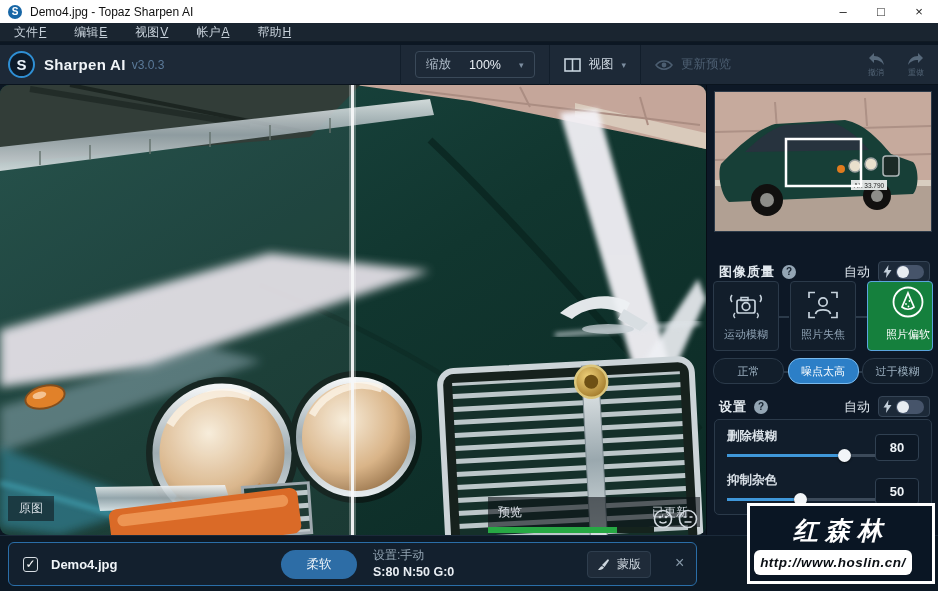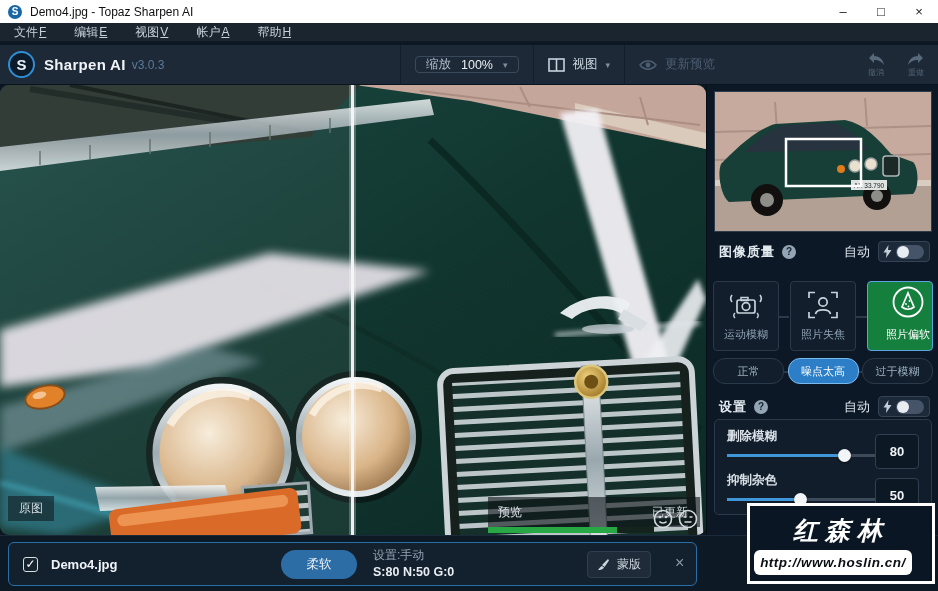--- a/index.html
+++ b/index.html
@@ -29,22 +29,22 @@
   .toolbar { position:absolute; left:0; top:45px; width:938px; height:40px;
     background:#1d2937; display:flex; align-items:center; border-bottom:1px solid #0a141e; }
   .brand { display:flex; align-items:center; padding-left:8px; width:400px; }
   .brand-logo { width:27px; height:27px; border-radius:50%; background:#0d1b2a;
     border:2.5px solid #2f8fd4; color:#e9f2fa; font-weight:bold; font-size:15px;
     display:flex; align-items:center; justify-content:center; margin-right:9px; }
   .brand-name { color:#f0f4f8; font-size:15px; font-weight:bold; letter-spacing:.3px; }
   .brand-ver { color:#5b7a99; font-size:12px; margin-left:6px; }
   .tb-group { height:40px; display:flex; align-items:center; padding:0 14px;
     border-left:1px solid #121e2b; }
-  .zoom-box { display:flex; align-items:center; gap:10px; border:1px solid #3a4document9;
-    border:1px solid #3a4959; border-radius:4px; height:17px; padding:0 10px; }
+  .zoom-box { display:flex; align-items:center; gap:18px; border:1px solid #3a4document9;
+    border:1px solid #3a4959; border-radius:4px; height:27px; padding:0 10px; }
   .tb-label { color:#aebbc8; font-size:12.5px; }
   .tb-value { color:#e8eef4; font-size:12.5px; }
   .chev { color:#7d8ea0; font-size:9px; }
   .tb-btn { display:flex; align-items:center; gap:8px; color:#cdd7e0; font-size:12.5px; }
   .tb-btn.disabled { color:#4c5e71; }
   .undoredo { margin-left:auto; display:flex; gap:20px; padding-right:12px; }
   .ur-item { display:flex; flex-direction:column; align-items:center; gap:1px;
     color:#56687a; font-size:8px; opacity:.9; }
 
   
@@ -100,21 +100,21 @@
   .opt-conn { position:absolute; top:286px; width:10px; height:2px; background:#2b3a4a; }
 
   .settings-card { position:absolute; left:7px; top:334px; width:218px; height:96px;
     background:#111d2b; border:1px solid #2b3a4a; border-radius:5px; padding:8px 12px; }
   .slider-row { position:relative; height:40px; }
   .slider-row .s-lbl { color:#d9e0e7; font-size:12.5px; font-weight:bold; }
   .s-track { position:absolute; left:0; top:26px; width:148px; height:3px; background:#3c4a5a; }
   .s-fill { position:relative; height:3px; background:#3f97d9; }
   .s-knob { position:absolute; right:-6px; top:-5px; width:13px; height:13px;
     border-radius:50%; background:#f2f5f8; box-shadow:0 1px 2px rgba(0,0,0,.6); }
-  .s-val { position:absolute; right:0; top:6px; width:44px; height:35px;
+  .s-val { position:absolute; right:0; top:6px; width:44px; height:27px;
     background:#0d1825; border:1px solid #304051; border-radius:4px; color:#eef3f7;
     font-size:13px; font-weight:bold; display:flex; align-items:center; justify-content:center; }
 
   .save-btn { position:absolute; left:10px; top:463px; width:216px; height:30px;
     background:#2e86d3; border-radius:5px; }
 
   
   .bottombar { position:absolute; left:0; top:535px; width:938px; height:56px;
     background:#0d1925; border-top:1px solid #1b2a3a; }
   .file-item { position:absolute; left:8px; top:6px; width:689px; height:44px;
@@ -389,21 +389,21 @@
         <circle cx="140" cy="74" r="6" fill="#e9e0cd" stroke="#9aa0a0" stroke-width="1.5"></circle>
         <circle cx="156" cy="72" r="6" fill="#e9e0cd" stroke="#9aa0a0" stroke-width="1.5"></circle>
         <circle cx="126" cy="77" r="4" fill="#e07b1e"></circle>
         <rect x="168" y="64" width="16" height="20" rx="3" fill="#1b2a26" stroke="#aeb6b8" stroke-width="1.5"></rect>
         <rect x="136" y="88" width="36" height="10" fill="#dfe3e2"></rect>
         <text x="154" y="96" font-size="6.5" text-anchor="middle" fill="#222" font-family="Liberation Sans, sans-serif">AX 33.790</text>
         <rect x="71" y="47" width="75" height="47" fill="none" stroke="#ffffff" stroke-width="2.5"></rect>
       </svg>
     </div>
 
-    <div class="sec-head" style="top:156px;">
+    <div class="sec-head" style="top:176px;">
       <span class="sec-title">图像质量</span>
       <span class="help-dot">?</span>
       <span class="auto-wrap">
         <span class="auto-lbl">自动</span>
         <span class="bolt-toggle">
           <svg width="9" height="13" viewBox="0 0 9 13">
             <path d="M5.5 0 L0.5 7.5 L3.6 7.5 L3 13 L8.5 5 L5 5 Z" fill="#c3cfda"></path>
           </svg>
           <span class="toggle-track">
               <span class="toggle-knob"></span>

